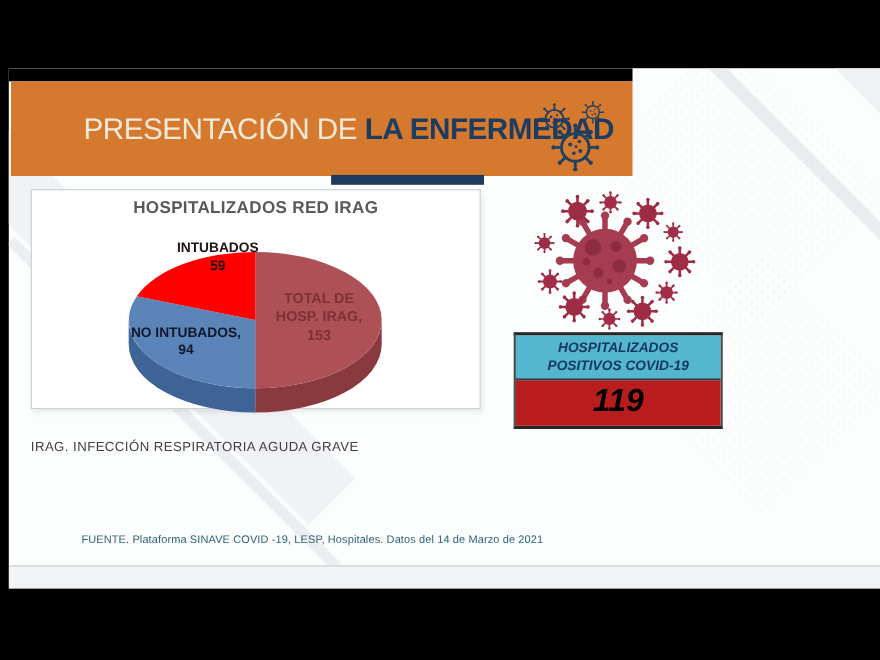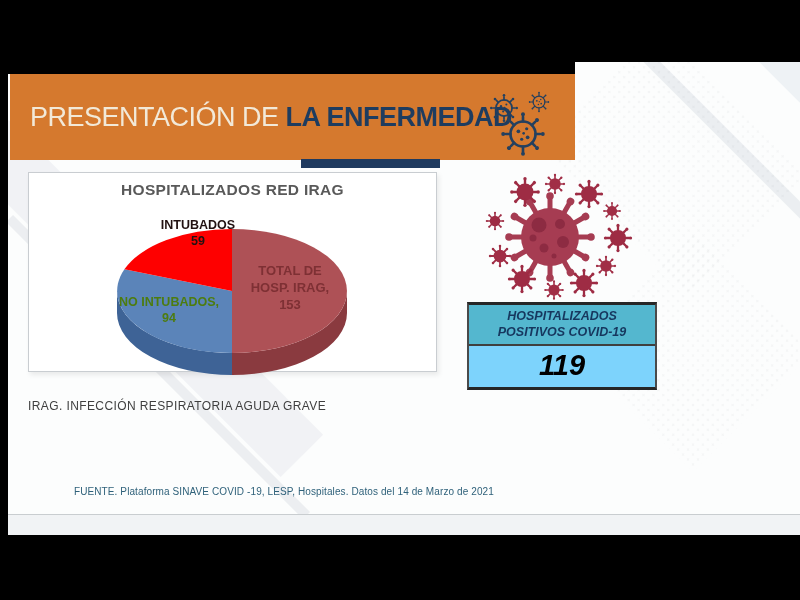--- a/index.html
+++ b/index.html
@@ -26,40 +26,40 @@
   .d1 { left:560px; top:15px;  width:210px; height:170px; }
   .d2 { left:600px; top:205px; width:170px; height:170px; }
 
   .letterbox-notch { position:absolute; left:0; top:0; width:567px; height:12px; background:#000; }
 
   .banner {
     position:absolute; left:2px; top:12px; width:565px; height:86px;
     background:#D5792E; display:flex; align-items:center; padding-left:20px;
   }
   .banner-title { font-size:27px; letter-spacing:-0.5px; white-space:nowrap; }
-  .banner-title .prefix { color:#F2E9D8; font-weight:400; }
+  .banner-title .prefix { color:#F2E9D8; font-weight:400;margin-left:46px; }
   .banner-title .emph   { color:#1E3C5F; font-weight:700; }
   .banner-viruses { position:absolute; right:14px; top:4px; color:#24405F; }
 
   .title-underline { position:absolute; left:293px; top:97px; width:139px; height:9px; background:#1F3A5F; }
 
   .chart-card {
     position:absolute; left:20px; top:110px; width:409px; height:200px;
     background:#FFFFFF; border:1px solid #C9CDD1; box-shadow:2px 3px 5px rgba(0,0,0,0.08);
   }
   .chart-title {
     position:absolute; top:8px; left:0; width:100%; text-align:center;
     font-size:15.5px; font-weight:700; color:#595959; letter-spacing:0.3px;
   }
   .pie-svg { position:absolute; left:0; top:0; }
   .pie-label {
     position:absolute; text-align:center; font-weight:700; white-space:pre-line; line-height:1.3;
   }
   .lbl-intubados   { left:109px; top:44px;  width:120px; font-size:12.5px; color:#221212; }
-  .lbl-nointubados { left:70px;  top:121px; width:140px; font-size:12.5px; color:#4d7c0f; }
+  .lbl-nointubados { left:70px;  top:121px; width:140px; font-size:12.5px; color:#0f172a; }
   .lbl-total       { left:201px; top:90px;  width:120px; font-size:13px;   color:#7E3034; }
 
   .caption {
     position:absolute; left:20px; top:337px; width:409px; text-align:left;
     font-size:12px; color:#3F3F3F; letter-spacing:0.4px;
   }
 
   .virus-cluster { position:absolute; left:447px; top:103px; }
 
   .stat-box {
@@ -67,21 +67,21 @@
     border:2px solid #4A4A4A; border-top:3px solid #262626; border-bottom:3px solid #262626;
     background:#EAEAEA;
     font-style:italic;
   }
   .stat-header {
     background:#54B7CF; color:#16375E; font-weight:700; font-size:12.5px;
     line-height:1.25; text-align:center; padding:4px 2px; white-space:pre-line;
     border-bottom:2px solid #3F3F3F;
   }
   .stat-value {
-    background:#7dd3fc; color:#000; font-weight:700; font-size:29px;
+    background:#b91c1c; color:#000; font-weight:700; font-size:29px;
     text-align:center; padding:3px 0 5px 0;
   }
 
   .slide-footer {
     position:absolute; left:66px; top:424px; font-size:10px; color:#2F617A; letter-spacing:0.1px;
   }
   .bottom-strip {
     position:absolute; left:0; bottom:0; width:100%; height:21px;
     background:#F1F3F5; border-top:1px solid #C9CDD0;
   }

